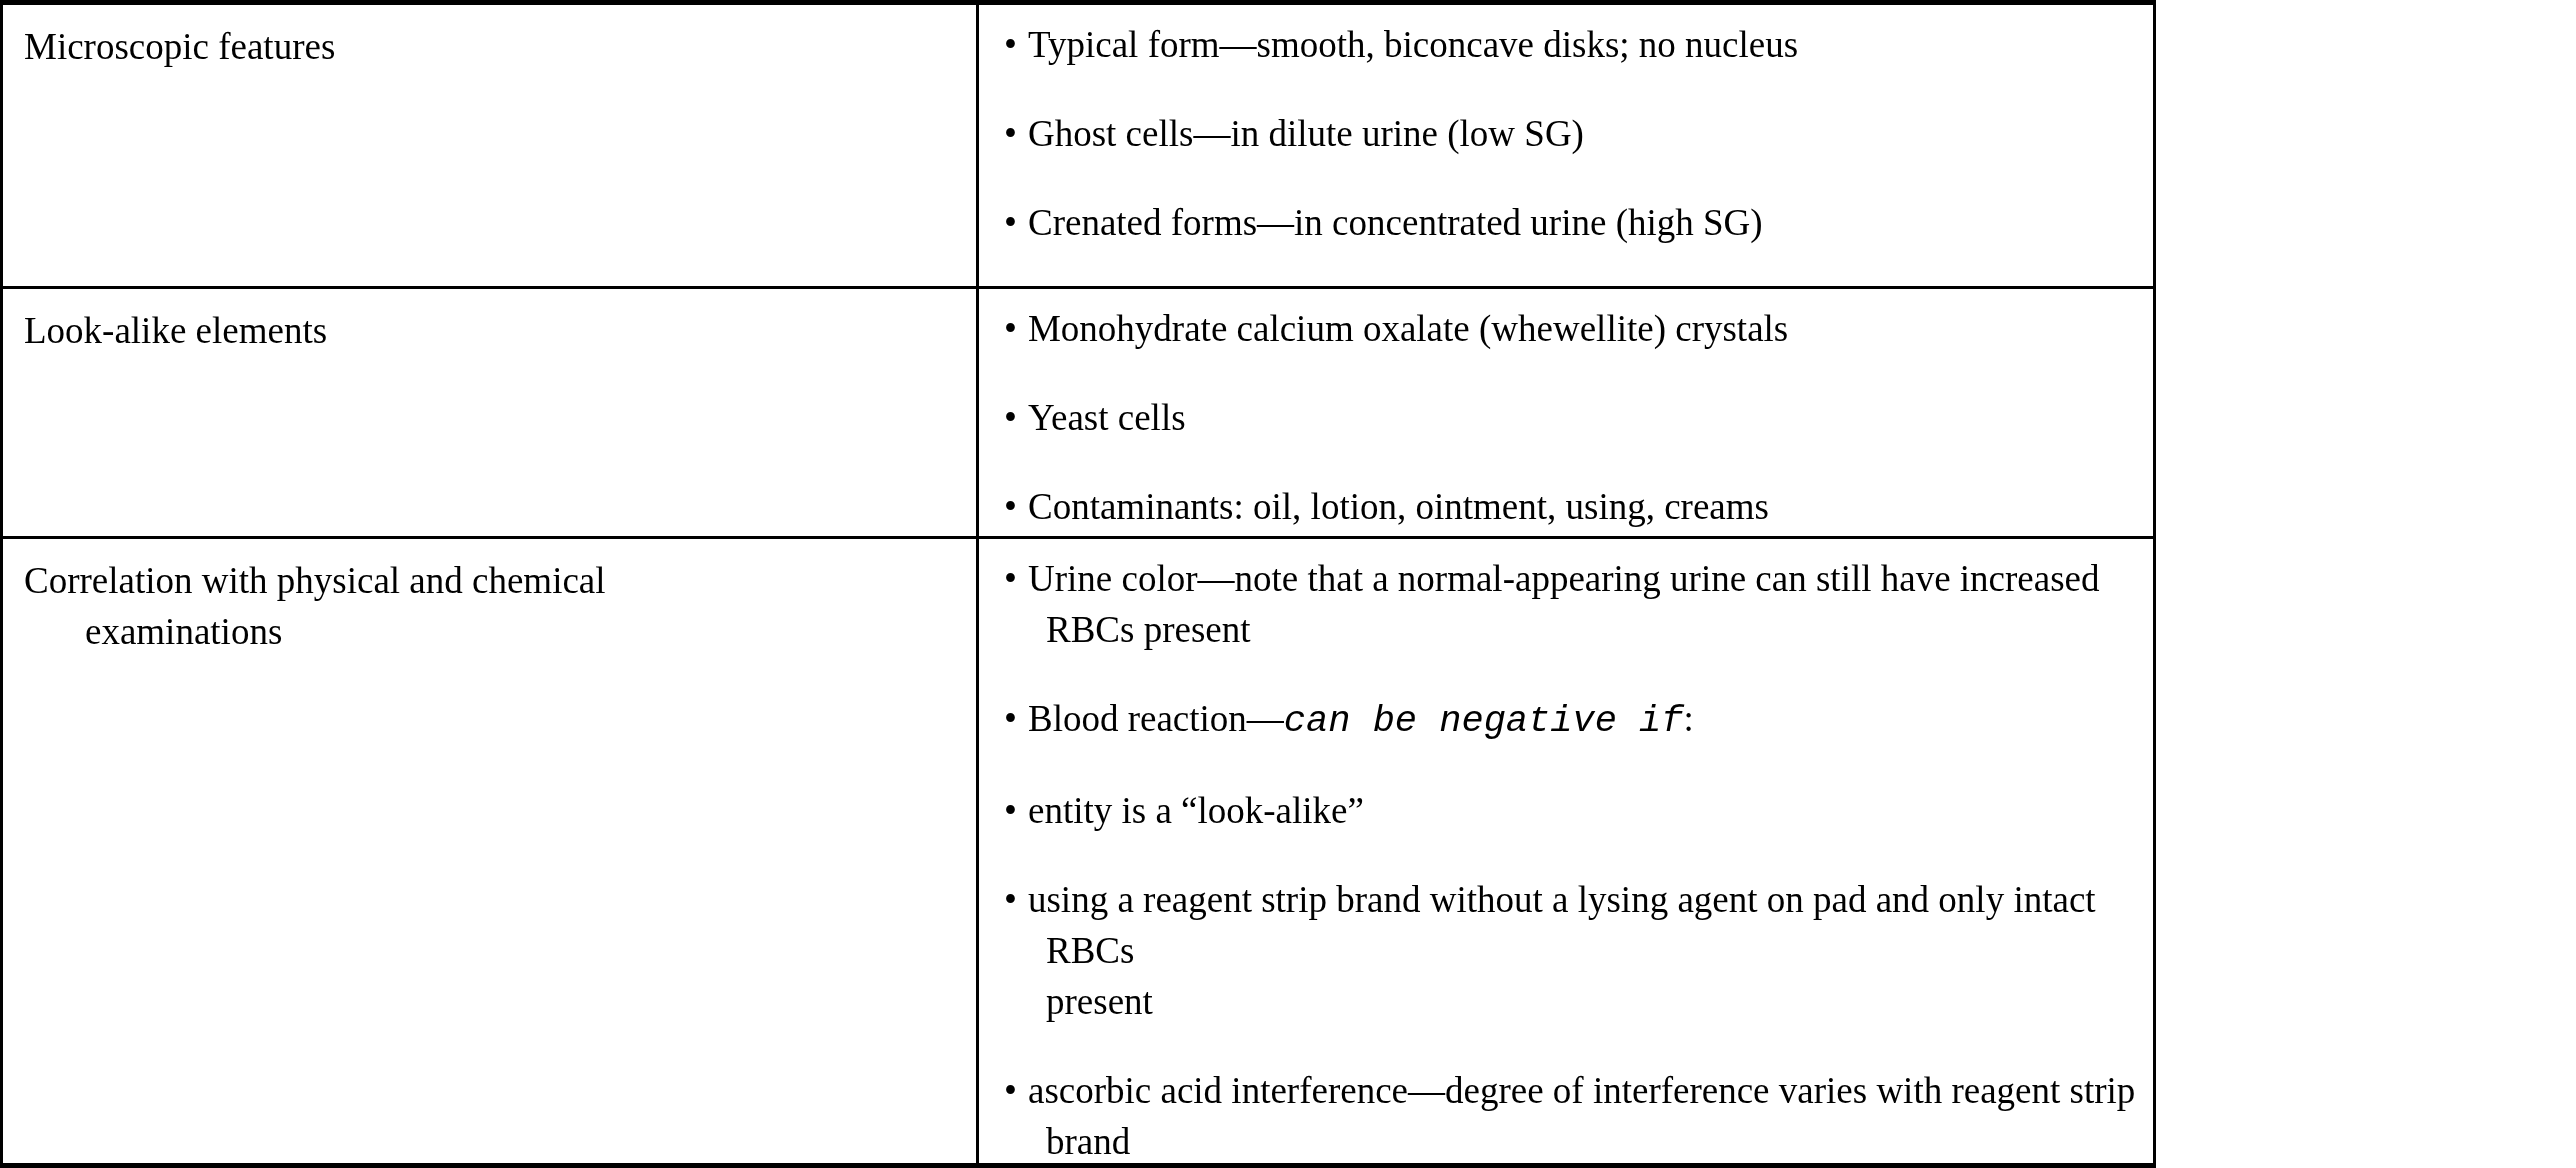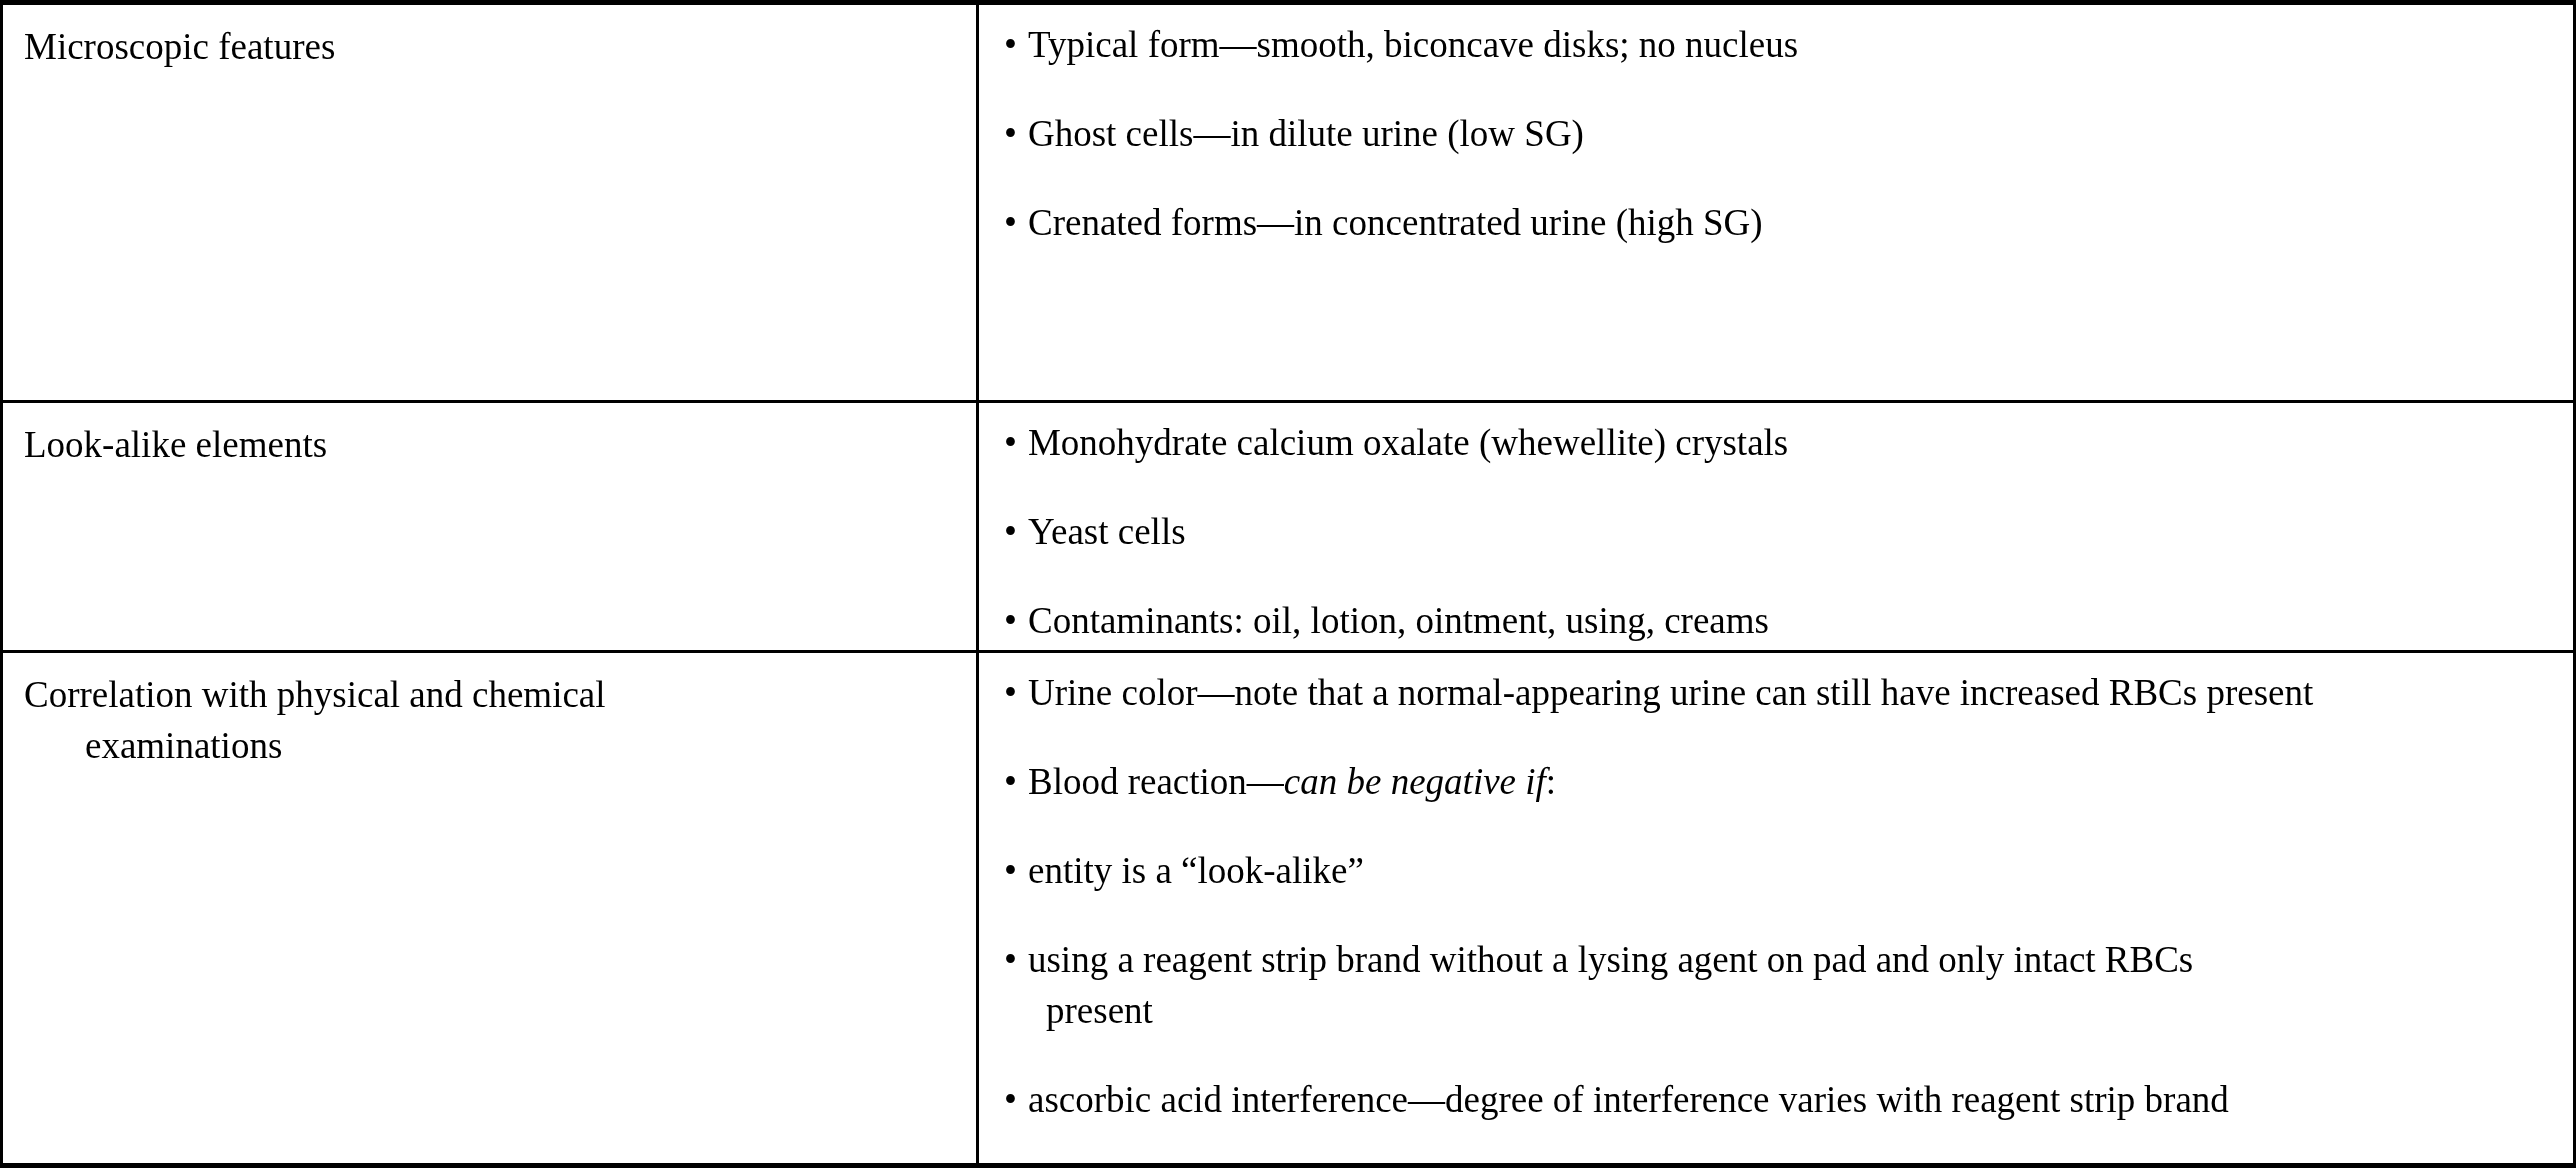--- a/index.html
+++ b/index.html
@@ -2,21 +2,21 @@
 <html style="--color-text: #000000; --color-border: #000000; --color-background: #FFFFFF; --color-link: #0000EE;font-size:12px"><head>
 <meta charset="utf-8">
 <style>
   html, body {
     margin: 0;
     padding: 0;
     background: #ffffff;
   }
   .page {
     position: relative;
-    width: 2576px;
+    width: 2156px;
     height: 1168px;
     background: var(--color-background, #ffffff);
     color: var(--color-text, #000000);
     font-family: "Liberation Serif", "DejaVu Serif", serif;
     font-size: 37px;
     line-height: 51px;
     box-sizing: border-box;
   }
   .table {
     position: absolute;
@@ -67,20 +67,21 @@
     display: inline;
     margin-right: 11px;
   }
   .ref-link {
     color: var(--color-link, #0000EE);
     text-decoration: none;
     cursor: pointer;
   }
   .em-seg {
     font-style: italic;
+    font-family: Liberation Mono, monospace;
   }
 </style>
 </head>
 <body>
 
 <div class="page">
   <div class="table">
 
     <div class="row row-1">
       <div class="cell cell-left">

